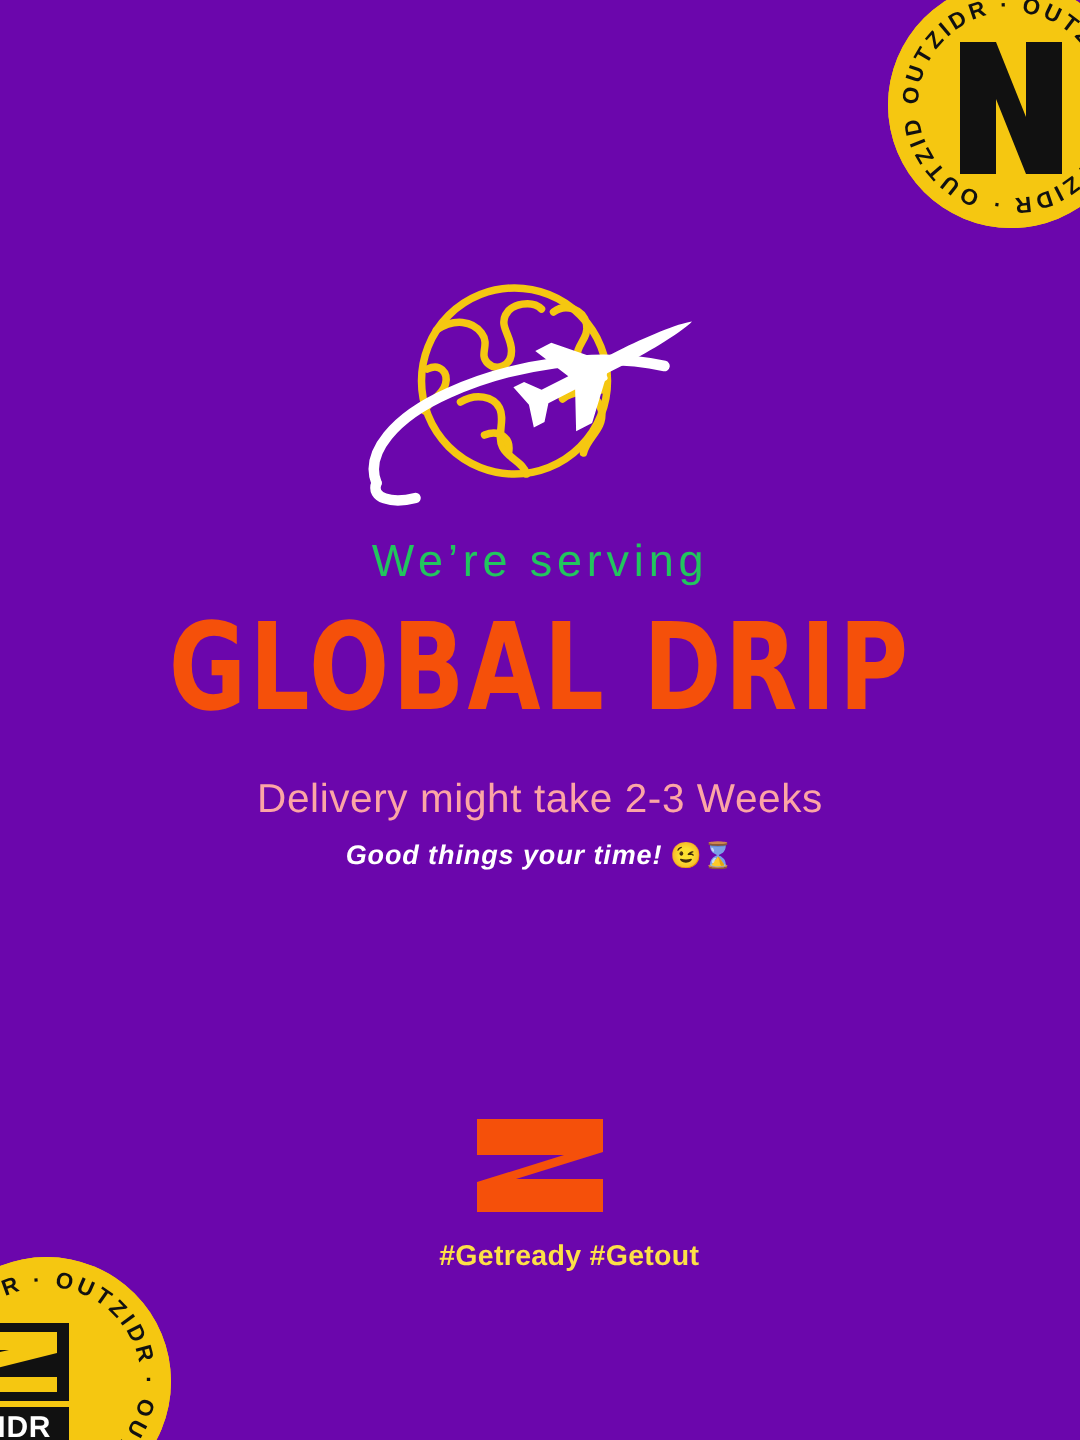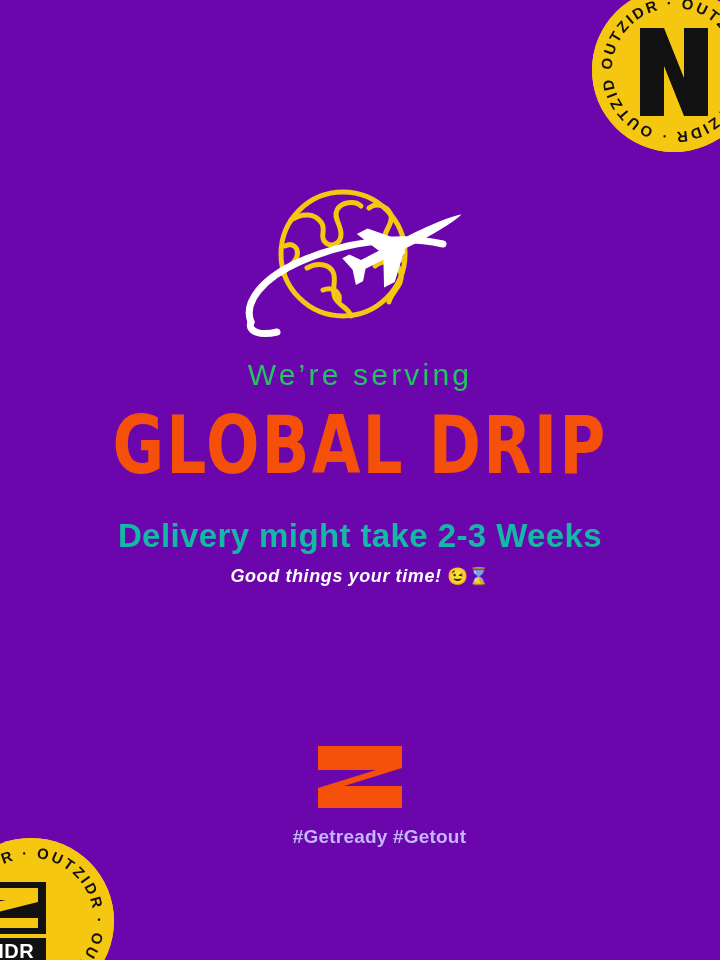--- a/index.html
+++ b/index.html
@@ -58,23 +58,23 @@
   }
   #line-doorstep {
     color:#FFFFFF;
     font-size:30px;
     font-weight:300;
     letter-spacing:1.4px;
     line-height:1.0;
     padding-top:24px;
   }
   #line-delivery {
-    color:#14b8a6;
-    font-size:33px;
-    font-weight:bold;
+    color:#fca5a5;
+    font-size:27px;
+    font-weight:normal;
     letter-spacing:0.4px;
     line-height:1.0;
     padding-top:48px;
   }
   #line-goodthings {
     color:#FFFFFF;
     font-size:18px;
     font-weight:bold;
     font-style:italic;
     letter-spacing:0.6px;
@@ -85,21 +85,21 @@
 
   
   #footer {
     position:absolute;
     left:0; right:0; top:746px;
     text-align:center;
   }
   #z-logo { width:84px; height:62px; display:inline-block; }
   #z-logo svg { display:block; width:100%; height:100%; }
   #hashtags {
-    color:#c4b5fd;
+    color:#fde047;
     font-size:19px;
     font-weight:bold;
     letter-spacing:0.2px;
     padding-top:14px;
     margin-left:39px;
   }
 </style>
 </head>
 <body>
 

